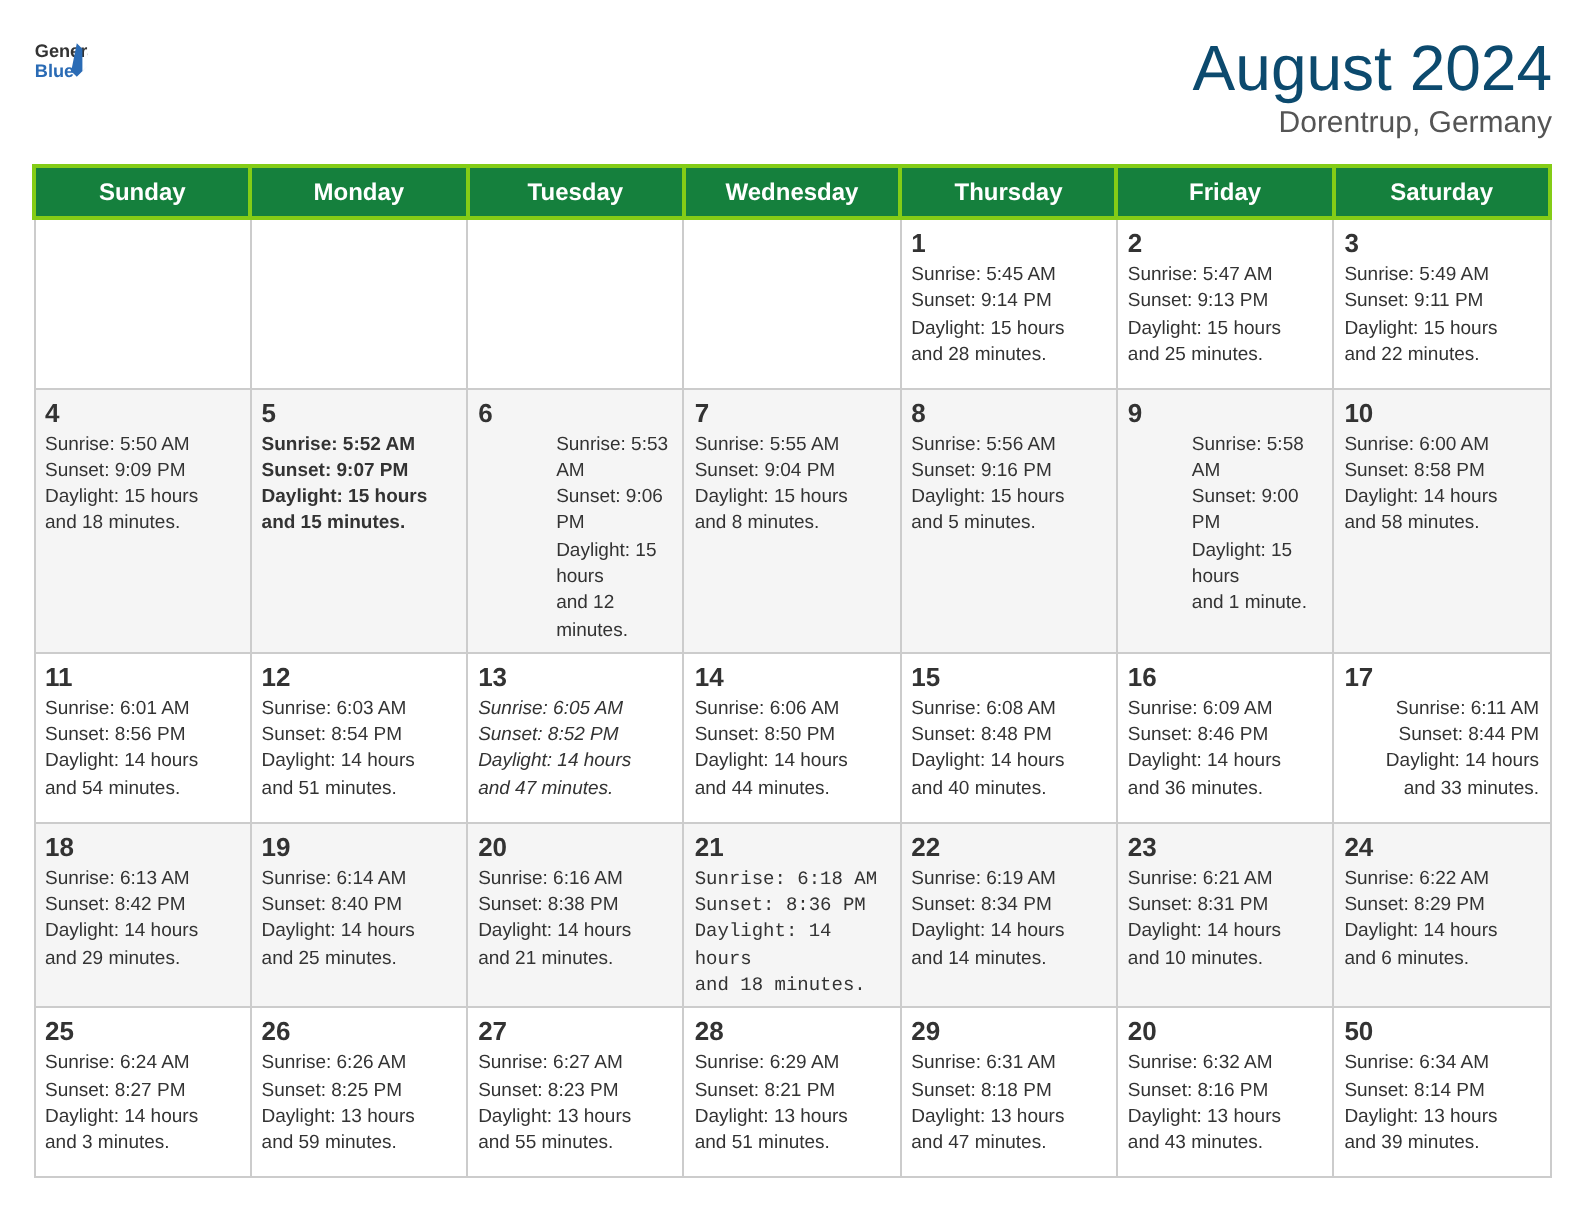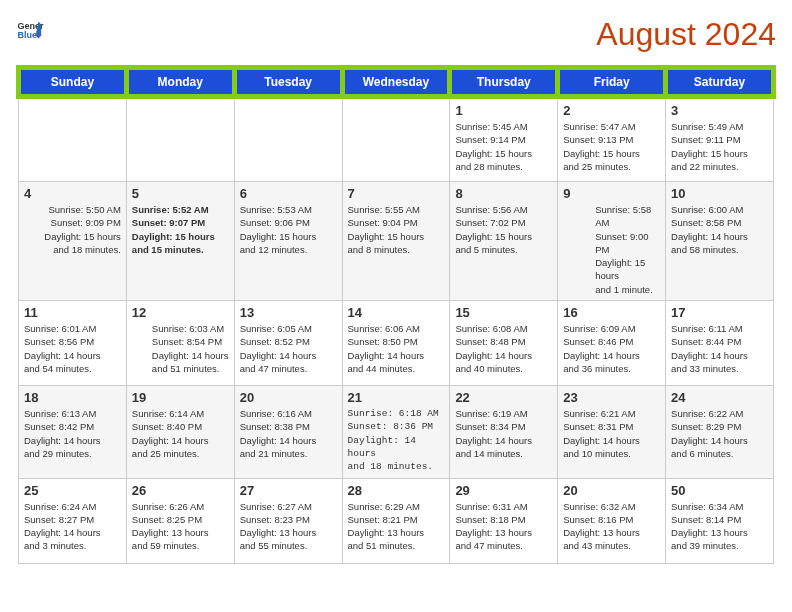--- a/index.html
+++ b/index.html
@@ -23,40 +23,40 @@
     }
     .logo-icon {
       width: 28px;
       height: 28px;
     }
     .title-block {
       text-align: right;
     }
     .month-year {
       font-size: 32px;
-      color: #c2410c;
+      color: #0c4a6e;
       font-weight: normal;
     }
     .location {
       font-size: 15px;
       color: #555;
     }
     table {
       width: 100%;
       border-collapse: collapse;
       table-layout: fixed;
     }
     thead tr th {
-      background-color: #1d4ed8;
+      background-color: #15803d;
       color: #fff;
       font-size: 12px;
       font-weight: bold;
       padding: 5px 4px;
       text-align: center;
-      border: 5px solid #84cc16;
+      border: 2px solid #84cc16;
     }
     tbody tr td {
       border: 1px solid #ccc;
       vertical-align: top;
       padding: 4px 5px;
       font-size: 10px;
       color: #333;
       height: 85px;
       background: #fff;
     }
@@ -84,20 +84,21 @@
 <div class="header">
   <div class="logo">
     <svg class="logo-icon" viewBox="0 0 40 40">
       <text x="2" y="18" font-size="13" font-weight="bold" fill="#333" font-family="Arial">General</text>
       <text x="2" y="32" font-size="13" font-weight="bold" fill="#2a6bb5" font-family="Arial">Blue</text>
       <polygon points="32,8 40,16 36,12 36,28 40,24 32,32 28,28" fill="#2a6bb5"></polygon>
     </svg>
   </div>
   <div class="title-block">
     <div class="month-year">August 2024</div>
+    <div class="location">Dorentrup, Germany</div>
   </div>
 </div>
 
 <table>
   <thead>
     <tr id="thead-row">
         <th>Sunday</th>
         <th>Monday</th>
         <th>Tuesday</th>
         <th>Wednesday</th>
@@ -130,50 +131,50 @@
           <div class="day-number">3</div>
           <div class="day-info" style="white-space: pre-line;">Sunrise: 5:49 AM
 Sunset: 9:11 PM
 Daylight: 15 hours
 and 22 minutes.</div>
         </td>
       </tr>
       <tr>
         <td>
           <div class="day-number">4</div>
-          <div class="day-info" style="white-space: pre-line; text-align: right;">Sunrise: 5:50 AM
+          <div class="day-info" style="white-space: pre-line;">Sunrise: 5:50 AM
 Sunset: 9:09 PM
 Daylight: 15 hours
 and 18 minutes.</div>
         </td>
         <td>
           <div class="day-number">5</div>
           <div class="day-info" style="white-space: pre-line; font-weight: bold;">Sunrise: 5:52 AM
 Sunset: 9:07 PM
 Daylight: 15 hours
 and 15 minutes.</div>
         </td>
         <td>
           <div class="day-number">6</div>
-          <div class="day-info" style="white-space: pre-line;">Sunrise: 5:53 AM
+          <div class="day-info" style="white-space: pre-line; margin-left: 39px;">Sunrise: 5:53 AM
 Sunset: 9:06 PM
 Daylight: 15 hours
 and 12 minutes.</div>
         </td>
         <td>
           <div class="day-number">7</div>
           <div class="day-info" style="white-space: pre-line;">Sunrise: 5:55 AM
 Sunset: 9:04 PM
 Daylight: 15 hours
 and 8 minutes.</div>
         </td>
         <td>
           <div class="day-number">8</div>
           <div class="day-info" style="white-space: pre-line;">Sunrise: 5:56 AM
-Sunset: 7:02 PM
+Sunset: 9:16 PM
 Daylight: 15 hours
 and 5 minutes.</div>
         </td>
         <td>
           <div class="day-number">9</div>
           <div class="day-info" style="white-space: pre-line; margin-left: 32px;">Sunrise: 5:58 AM
 Sunset: 9:00 PM
 Daylight: 15 hours
 and 1 minute.</div>
         </td>
@@ -188,28 +189,28 @@
       <tr>
         <td>
           <div class="day-number">11</div>
           <div class="day-info" style="white-space: pre-line;">Sunrise: 6:01 AM
 Sunset: 8:56 PM
 Daylight: 14 hours
 and 54 minutes.</div>
         </td>
         <td>
           <div class="day-number">12</div>
-          <div class="day-info" style="white-space: pre-line; margin-left: 20px;">Sunrise: 6:03 AM
+          <div class="day-info" style="white-space: pre-line;">Sunrise: 6:03 AM
 Sunset: 8:54 PM
 Daylight: 14 hours
 and 51 minutes.</div>
         </td>
         <td>
           <div class="day-number">13</div>
-          <div class="day-info" style="white-space: pre-line;">Sunrise: 6:05 AM
+          <div class="day-info" style="white-space: pre-line; font-style: italic;">Sunrise: 6:05 AM
 Sunset: 8:52 PM
 Daylight: 14 hours
 and 47 minutes.</div>
         </td>
         <td>
           <div class="day-number">14</div>
           <div class="day-info" style="white-space: pre-line;">Sunrise: 6:06 AM
 Sunset: 8:50 PM
 Daylight: 14 hours
 and 44 minutes.</div>
@@ -223,21 +224,21 @@
         </td>
         <td>
           <div class="day-number">16</div>
           <div class="day-info" style="white-space: pre-line;">Sunrise: 6:09 AM
 Sunset: 8:46 PM
 Daylight: 14 hours
 and 36 minutes.</div>
         </td>
         <td>
           <div class="day-number">17</div>
-          <div class="day-info" style="white-space: pre-line;">Sunrise: 6:11 AM
+          <div class="day-info" style="white-space: pre-line; text-align: right;">Sunrise: 6:11 AM
 Sunset: 8:44 PM
 Daylight: 14 hours
 and 33 minutes.</div>
         </td>
       </tr>
       <tr>
         <td>
           <div class="day-number">18</div>
           <div class="day-info" style="white-space: pre-line;">Sunrise: 6:13 AM
 Sunset: 8:42 PM

